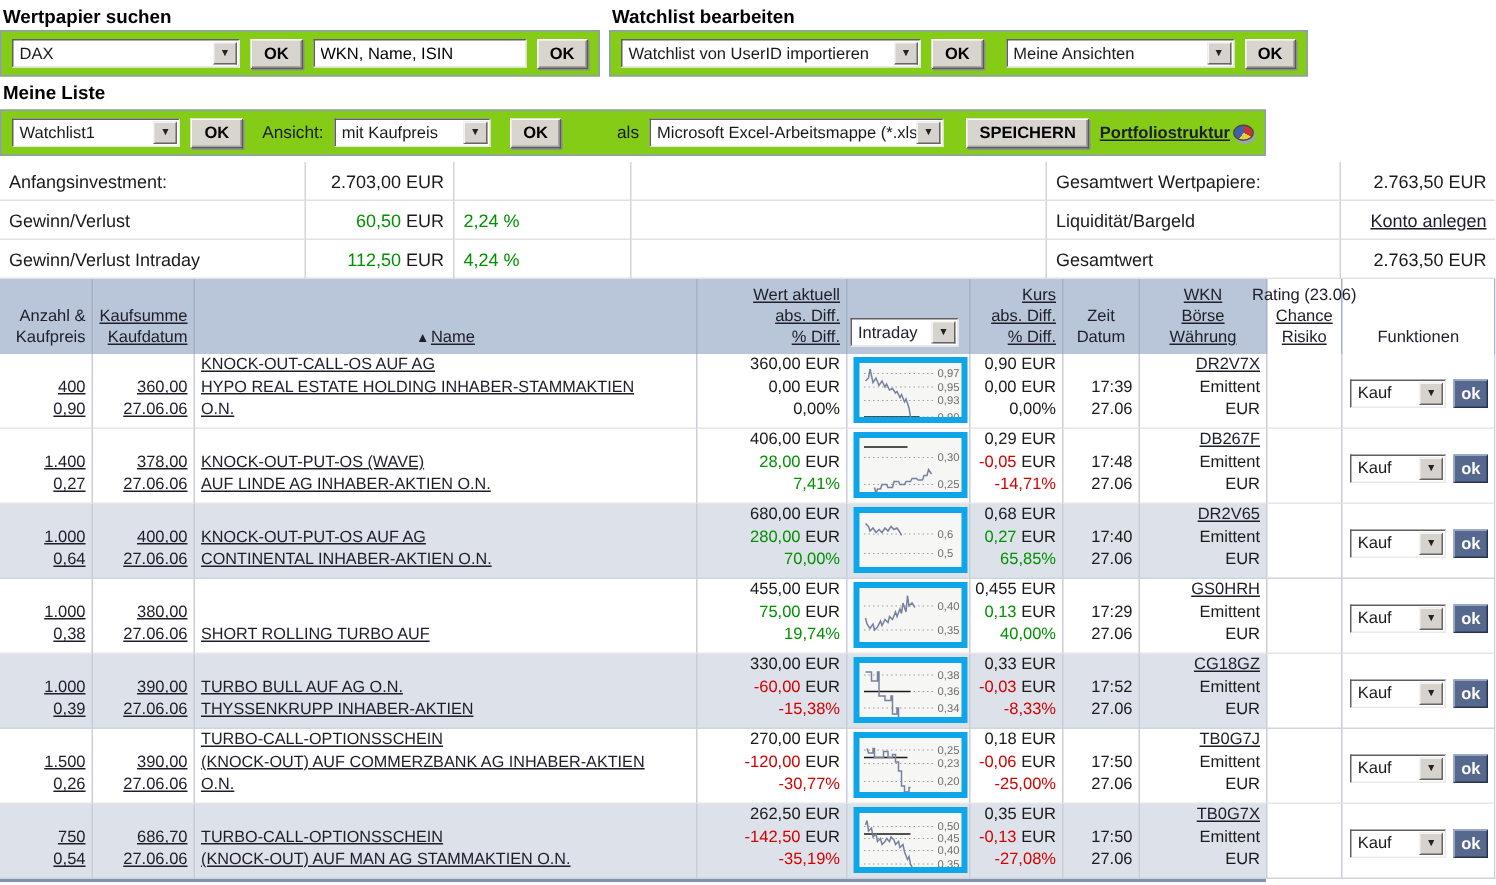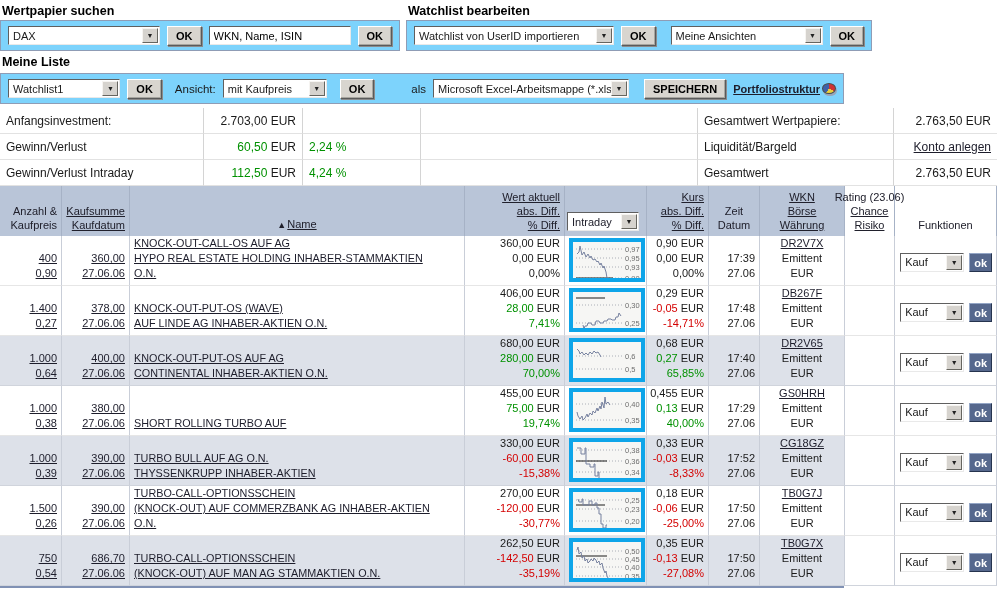--- a/index.html
+++ b/index.html
@@ -12,21 +12,21 @@
   a { color:#1d1d2b; text-decoration: underline; cursor: pointer; }
   .page { width: 844px; position: relative; }
 
   .sec-head { font-size: 12.5px; font-weight: bold; padding: 4px 2px 2px 2px; color:#000; }
 
   .top-row { display: flex; }
   .panel-left  { width: 497px; margin-right: 6px; }
   .panel-right { flex: 1; }
 
   .box {
-    height: 31px; background: #7dd3fc;
+    height: 31px; background: #84cc16;
     border: 1px solid #8f9cb5;
     display: flex; align-items: center; gap: 7px; padding: 0 7px;
   }
   .box-full { margin-top: 2px; }
 
   
   .sel {
     display: inline-flex; align-items: center; height: 19px;
     background: #fff; border: 1px solid; border-color: #5f5f5f #e9e9e9 #e9e9e9 #5f5f5f;
     cursor: pointer;
@@ -86,21 +86,21 @@
 
   .trow { height: 50px; background: #fff; }
   .trow.shade { background: #dde1e9; }
   .td {
     border-right: 1px solid #c9ced8; border-bottom: 1px solid #e6e6e6;
     display: flex; flex-direction: column; justify-content: flex-end;
     padding: 0 4px 4px 4px; line-height: 15px; white-space: nowrap; overflow: hidden;
   }
   .trow.shade .td { border-bottom-color: #d0d4dc; }
   .num { align-items: flex-end; text-align: right; }
-  .ctr { align-items: center; text-align: center; }
+  .ctr { align-items: flex-end; text-align: center; }
   .name-cell { font-size: 10.8px; }
   .name-cell a { display: block; }
   .numlink { display: block; }
 
   .chart-cell { padding: 0 0 3px 4px; }
   .spark {
     width: 76px; height: 44px; background: #f6f6f4;
     border: 4px solid #0ea5e9; overflow: hidden;
   }
   .spark svg { display:block; }

